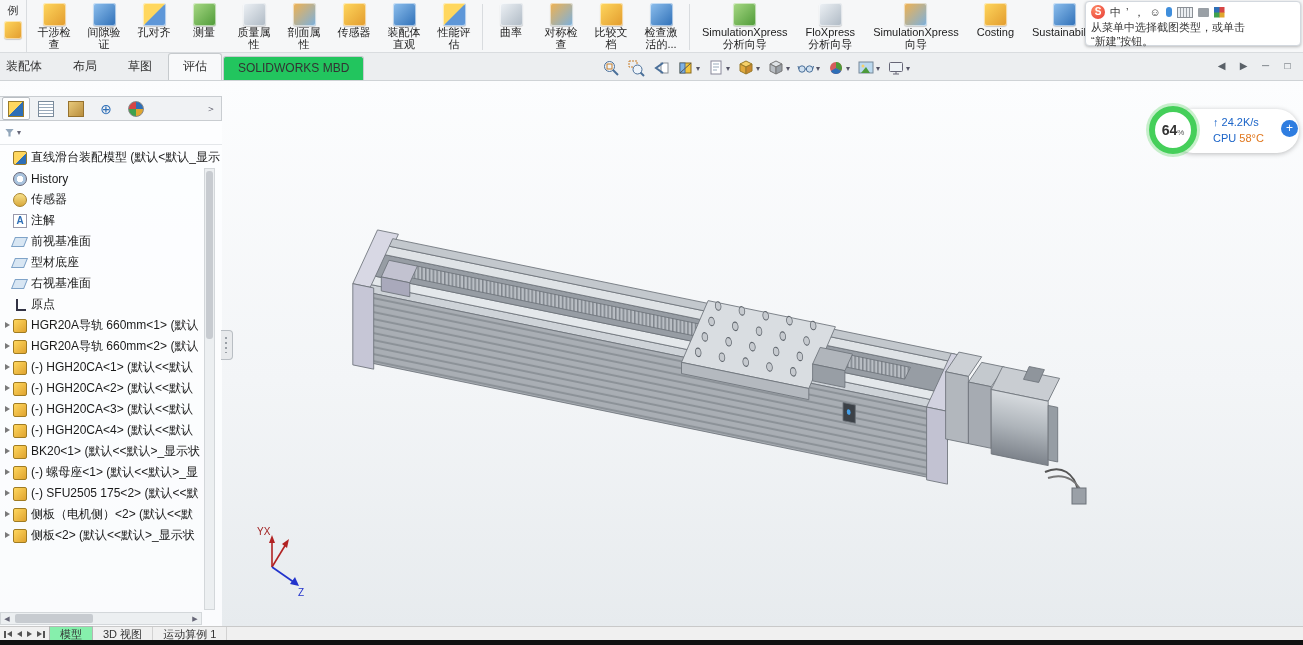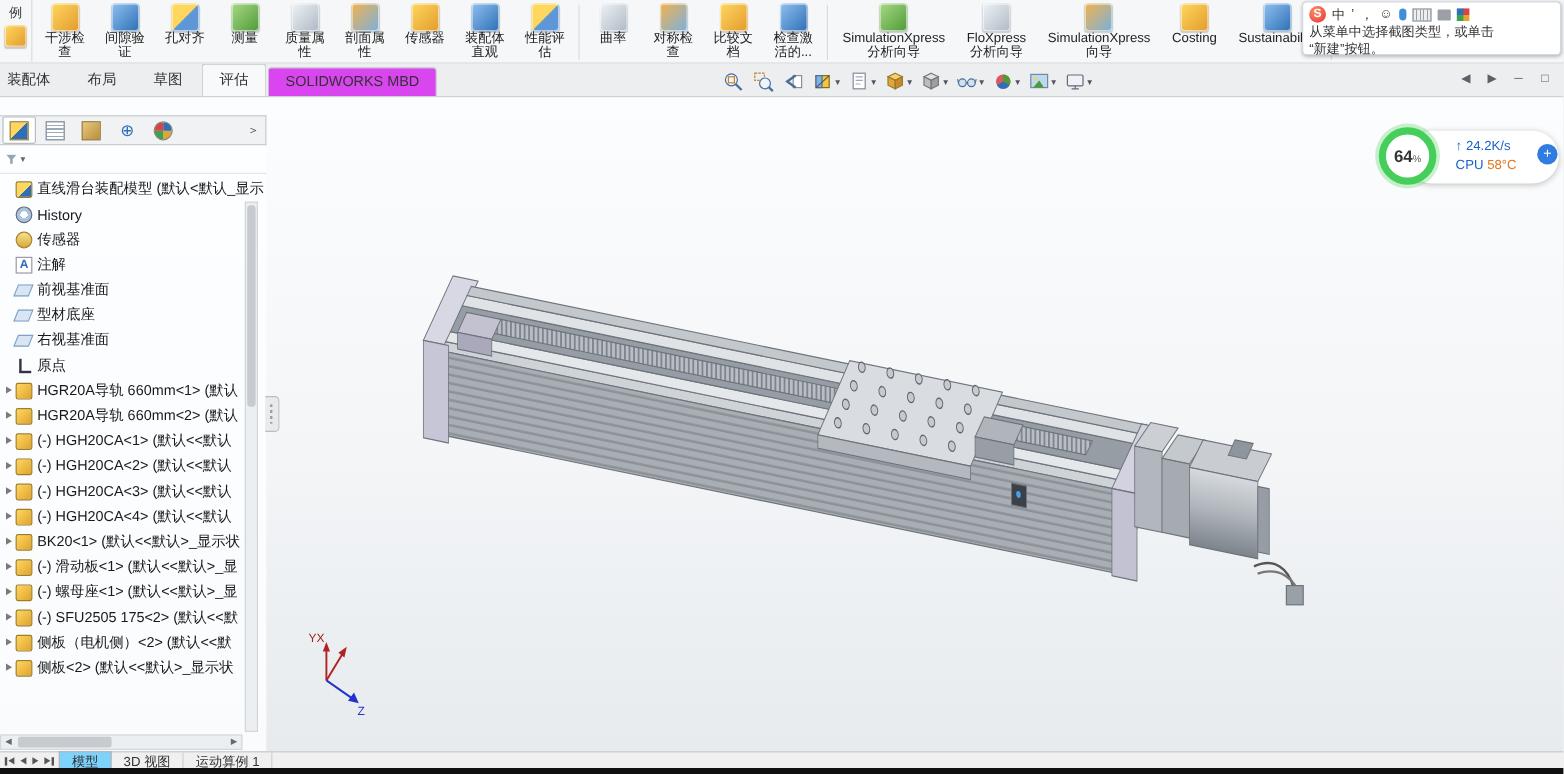--- a/index.html
+++ b/index.html
@@ -37,21 +37,21 @@
       linear-gradient(#2e6fb7,#2e6fb7),linear-gradient(#d64545,#d64545),
       linear-gradient(#3fa14d,#3fa14d),linear-gradient(#e0a62e,#e0a62e);
       background-size:50% 50%;background-position:0 0,100% 0,0 100%,100% 100%;background-repeat:no-repeat}
   .sogou-tip{font-size:11px;color:#333;line-height:13px;white-space:nowrap;margin-top:1px}
 
   
   .tabrow{position:absolute;top:52px;left:0;right:0;height:28px;background:#eceef0;border-bottom:1px solid #cfd3d6;display:flex;align-items:flex-end;z-index:9}
   .ctab{font-size:12px;color:#333;padding:4px 14px 5px;margin-right:1px;border:1px solid transparent;border-bottom:none;white-space:nowrap}
   .ctab:first-child{margin-left:-9px}
   .ctab.active{background:#f8f9fa;border-color:#c6cacd;border-radius:3px 3px 0 0}
-  .ctab.special{background:#d946ef;border-color:#c6cacd;border-radius:3px 3px 0 0}
+  .ctab.special{background:#22c55e;border-color:#c6cacd;border-radius:3px 3px 0 0}
   .viewctrl{position:absolute;top:58px;right:8px;display:flex;gap:7px;z-index:12}
   .vc{width:15px;height:15px;font-size:10px;color:#5a6168;text-align:center;line-height:15px;border-radius:2px}
 
   
   .viewport{position:absolute;top:80px;left:0;right:0;bottom:19px;background:linear-gradient(180deg,#fcfdfe 0%,#f3f5f7 55%,#e7ebee 100%)}
   .viewport svg.model{position:absolute;left:0;top:0}
 
   
   .headsup{position:absolute;top:57px;left:600px;display:flex;align-items:center;gap:3px;z-index:11;height:22px}
   .hbtn{display:flex;align-items:center;padding:1px 2px;border-radius:2px}
@@ -100,21 +100,21 @@
   .splitter::before{content:"";position:absolute;left:4px;top:6px;width:2px;height:16px;background:repeating-linear-gradient(#9aa0a6 0 2px,transparent 2px 5px)}
 
   
   .docbar{position:absolute;left:0;right:0;top:626px;height:14px;background:#f0f0f0;border-top:1px solid #c9c9c9;display:flex;align-items:stretch;z-index:10}
   .navs{display:flex;align-items:center;padding:0 3px;gap:3px}
   .nav{display:inline-flex;align-items:center;gap:1px;padding:0 1px}
   .tri-l{width:0;height:0;border-top:3.5px solid transparent;border-bottom:3.5px solid transparent;border-right:5px solid #555}
   .tri-r{width:0;height:0;border-top:3.5px solid transparent;border-bottom:3.5px solid transparent;border-left:5px solid #555}
   .bar{width:2px;height:7px;background:#555}
   .btab{padding:0 10px;font-size:11px;color:#333;border-right:1px solid #d2d2d2;display:flex;align-items:center;white-space:nowrap}
-  .btab.active{background:#7dd3fc;border:1px solid #b5b5b5;border-bottom:none;margin-top:-1px}
+  .btab.active{background:#86efac;border:1px solid #b5b5b5;border-bottom:none;margin-top:-1px}
   .blackstrip{position:absolute;left:0;right:0;bottom:0;height:5px;background:#101010;z-index:11}
 
   
   .monitor{position:absolute;left:1149px;top:104px;width:150px;height:54px;z-index:45}
   .pill{position:absolute;left:22px;top:5px;right:0;height:44px;background:#fff;border-radius:22px;box-shadow:0 1px 5px rgba(0,0,0,.25)}
   .ring{position:absolute;left:0;top:2px;width:36px;height:36px;border:6px solid #45cf5a;border-radius:50%;background:#fff;
         box-shadow:0 0 0 3px rgba(100,215,110,.35);display:flex;align-items:center;justify-content:center;z-index:2}
   .ring b{font-size:14px;color:#333}
   .ring i{font-style:normal;font-size:8px;color:#555;margin-top:4px}
   .mstats{position:absolute;left:64px;top:10px;line-height:16px}
@@ -580,25 +580,20 @@
         <span class="tlabel">(-) HGH20CA&lt;4&gt; (默认&lt;&lt;默认</span>
       </div>
       <div class="trow">
         <div class="texp has"></div>
         <div class="ticon part"></div>
         <span class="tlabel">BK20&lt;1&gt; (默认&lt;&lt;默认&gt;_显示状</span>
       </div>
       <div class="trow">
         <div class="texp has"></div>
         <div class="ticon part"></div>
-        <span class="tlabel">(-) 滑动板&lt;1&gt; (默认&lt;&lt;默认&gt;_显</span>
-      </div>
-      <div class="trow">
-        <div class="texp has"></div>
-        <div class="ticon part"></div>
         <span class="tlabel">(-) 螺母座&lt;1&gt; (默认&lt;&lt;默认&gt;_显</span>
       </div>
       <div class="trow">
         <div class="texp has"></div>
         <div class="ticon part"></div>
         <span class="tlabel">(-) SFU2505 175&lt;2&gt; (默认&lt;&lt;默</span>
       </div>
       <div class="trow">
         <div class="texp has"></div>
         <div class="ticon part"></div>

